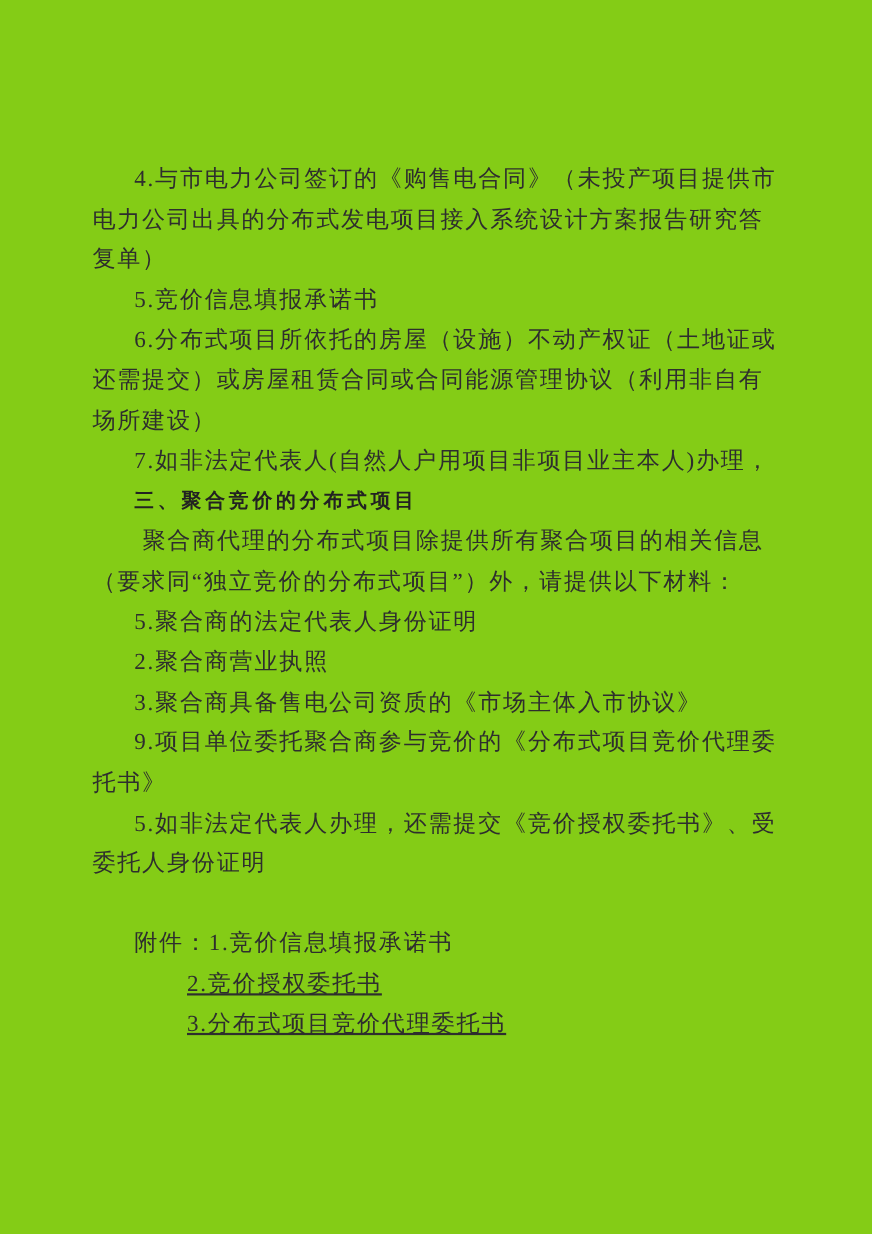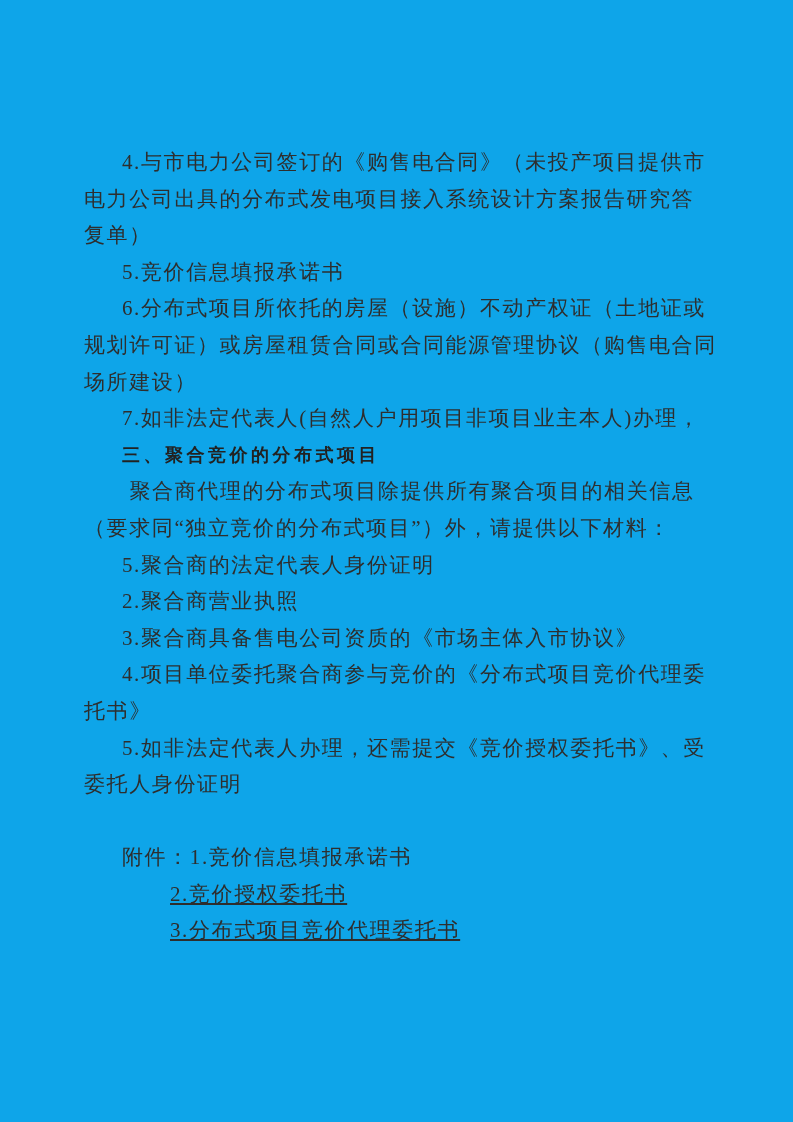--- a/index.html
+++ b/index.html
@@ -4,21 +4,21 @@
 <style>
   html, body {
     margin: 0;
     padding: 0;
     background: #ffffff;
   }
   .page {
     position: relative;
     width: 793px;
     height: 1122px;
-    background: #0ea5e9;
+    background: #84cc16;
     overflow: hidden;
     font-family: "Liberation Serif", "DejaVu Serif", serif;
   }
   .text-block {
     position: absolute;
     left: 84px;
     top: 144px;
     width: 612px;
   }
   .ln {
@@ -44,30 +44,30 @@
 </head>
 <body>
 
 <div class="page">
   <div class="text-block">
     <div class="ln indent">4.与市电力公司签订的《购售电合同》（未投产项目提供市</div>
     <div class="ln">电力公司出具的分布式发电项目接入系统设计方案报告研究答</div>
     <div class="ln">复单）</div>
     <div class="ln indent">5.竞价信息填报承诺书</div>
     <div class="ln indent">6.分布式项目所依托的房屋（设施）不动产权证（土地证或</div>
-    <div class="ln">规划许可证）或房屋租赁合同或合同能源管理协议（购售电合同</div>
+    <div class="ln">还需提交）或房屋租赁合同或合同能源管理协议（利用非自有</div>
     <div class="ln">场所建设）</div>
     <div class="ln indent">7.如非法定代表人(自然人户用项目非项目业主本人)办理，</div>
     <div class="ln indent heading">三、聚合竞价的分布式项目</div>
     <div class="ln indent2">聚合商代理的分布式项目除提供所有聚合项目的相关信息</div>
     <div class="ln">（要求同“独立竞价的分布式项目”）外，请提供以下材料：</div>
     <div class="ln indent">5.聚合商的法定代表人身份证明</div>
     <div class="ln indent">2.聚合商营业执照</div>
     <div class="ln indent">3.聚合商具备售电公司资质的《市场主体入市协议》</div>
-    <div class="ln indent">4.项目单位委托聚合商参与竞价的《分布式项目竞价代理委</div>
+    <div class="ln indent">9.项目单位委托聚合商参与竞价的《分布式项目竞价代理委</div>
     <div class="ln">托书》</div>
     <div class="ln indent">5.如非法定代表人办理，还需提交《竞价授权委托书》、受</div>
     <div class="ln">委托人身份证明</div>
     <div class="ln blank"></div>
     <div class="ln indent">附件：1.竞价信息填报承诺书</div>
     <div class="ln attach">2.竞价授权委托书</div>
     <div class="ln attach">3.分布式项目竞价代理委托书</div>
   </div>
 </div>
 

